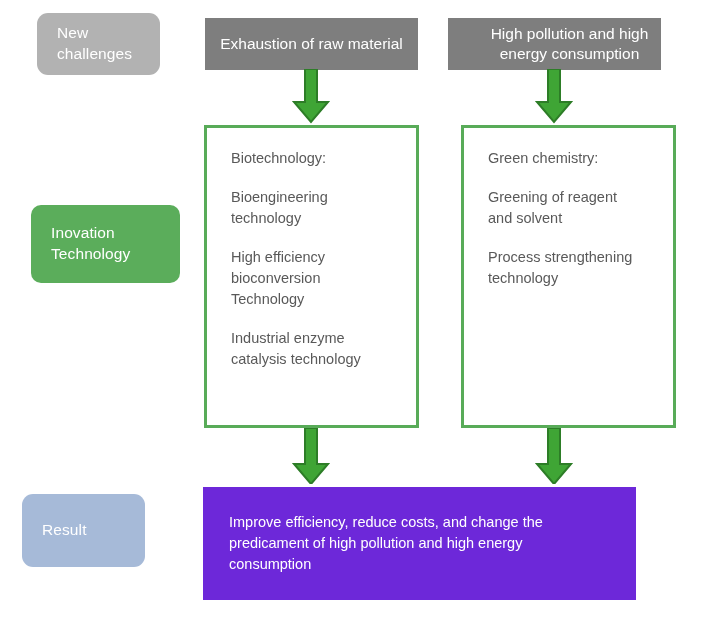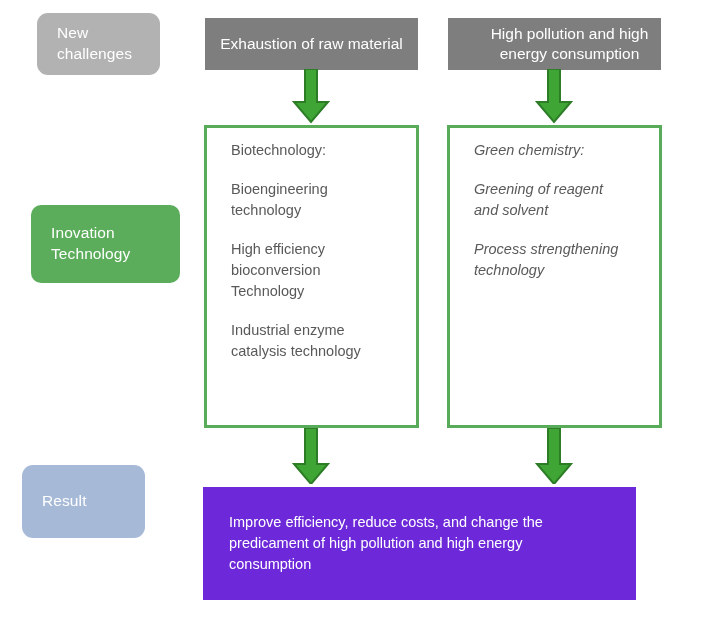--- a/index.html
+++ b/index.html
@@ -68,24 +68,24 @@
   #challenge-header-right { left: 448px; width: 213px; }
 
   
   .tech-panel {
     position: absolute;
     top: 125px;
     height: 303px;
     background: #ffffff;
     border: 3px solid #58ab58;
     box-sizing: border-box;
-    padding: 12px 0 0 24px;
+    padding: 20px 0 0 24px;
   }
   #tech-panel-left  { left: 204px; width: 215px; }
-  #tech-panel-right { left: 447px; width: 215px; font-style: italic; }
+  #tech-panel-right { left: 461px; width: 215px; }
 
   .tech-line {
     color: #595959;
     font-size: 14.5px;
     line-height: 1.45;
     white-space: pre-line;
     margin-bottom: 18px;
   }
   .tech-line:last-child { margin-bottom: 0; }
 
@@ -123,21 +123,21 @@
   <div class="stage-label" id="label-new-challenges" style="background:#b2b2b2;">
     <span>New
 challenges</span>
   </div>
 
   <div class="stage-label" id="label-inovation-technology" style="background:#5bad5b;">
     <span>Inovation
 Technology</span>
   </div>
 
-  <div class="stage-label" id="label-result" style="background:#a6bad8;">
+  <div class="stage-label" id="label-result" style="background:#a6bad8;margin-top:29px;">
     <span>Result</span>
   </div>
 
   <div class="challenge-header" id="challenge-header-left" style="background:#7e7e7e;">
     <span>Exhaustion of raw material</span>
   </div>
 
   <div class="challenge-header" id="challenge-header-right" style="background:#7e7e7e;padding-left:40px;">
     <span>High pollution and high energy consumption</span>
   </div>

